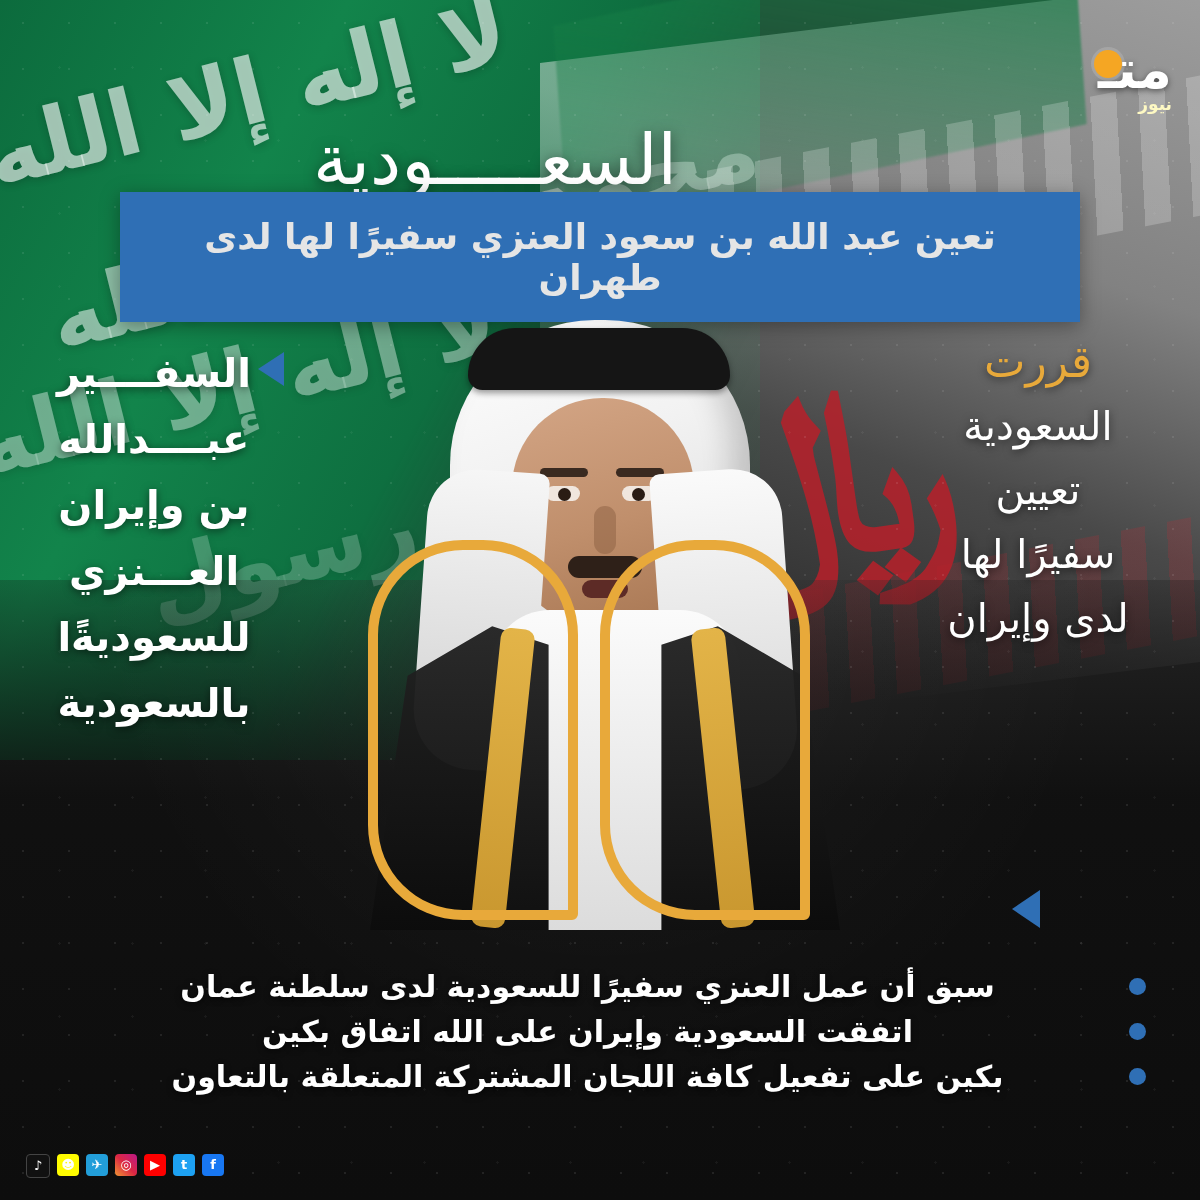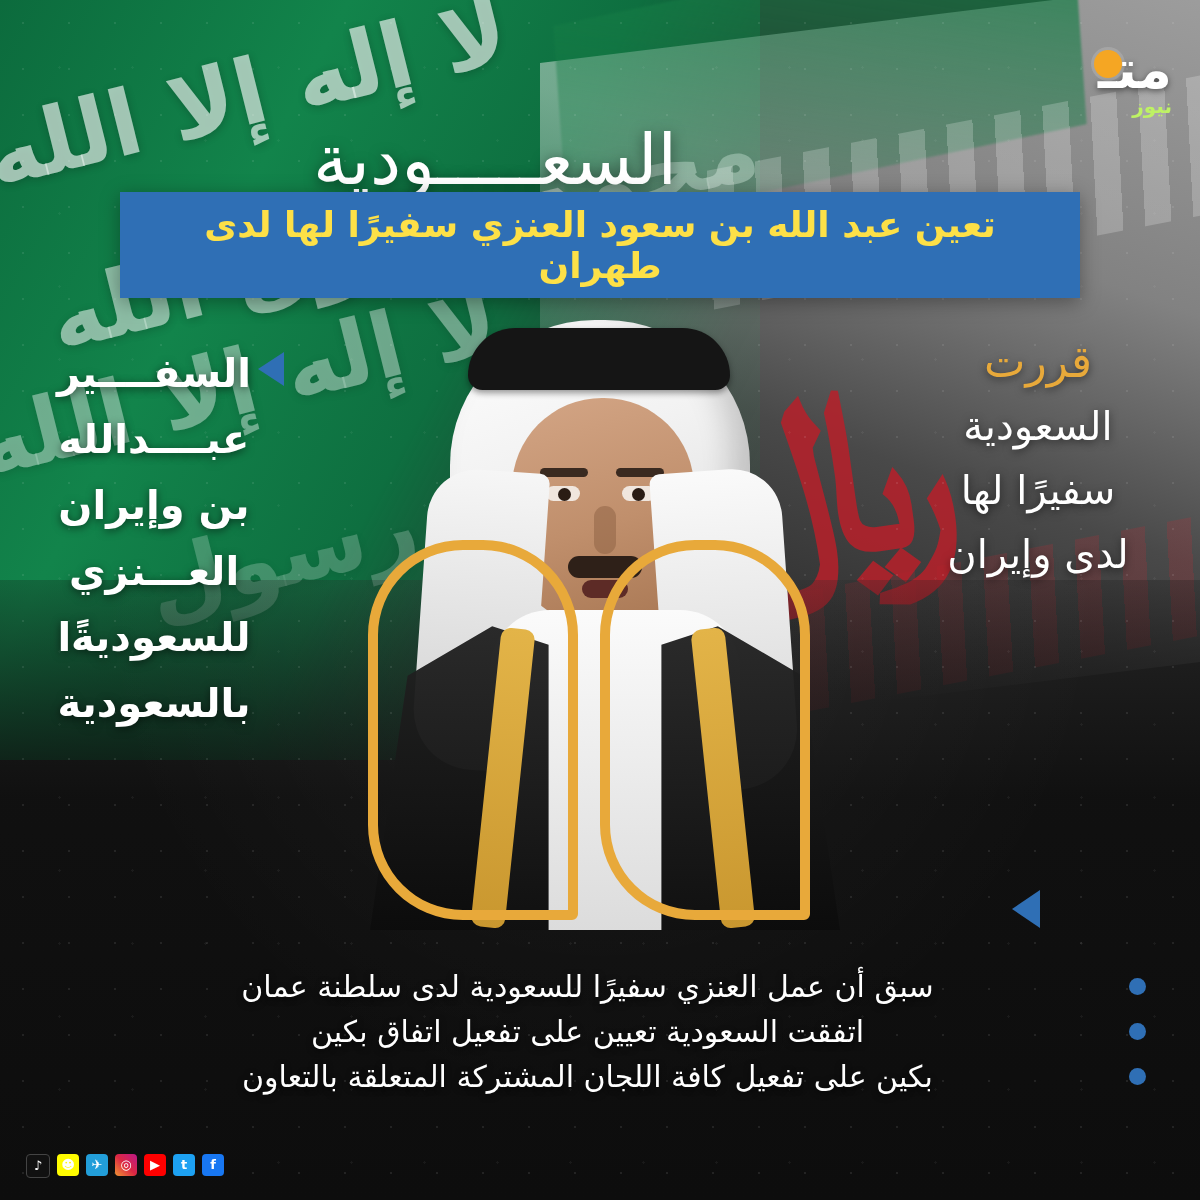--- a/index.html
+++ b/index.html
@@ -130,22 +130,22 @@
   }
   .logo-dot {
     position: absolute;
     top: 8px; right: 50px;
     width: 28px; height: 28px;
     border-radius: 50%;
     background: #f5a623;
     box-shadow: 0 0 0 3px rgba(255,255,255,0.15);
   }
   .logo-sub {
-    color: #bef264;
-    font-size: 20px;
+    color: #fef9c3;
+    font-size: 17px;
     font-weight: 700;
     margin-top: -4px;
     letter-spacing: 1px;
   }
 
   
   .headline {
     position: absolute;
     top: 86px; left: 0; right: 210px;
     text-align: center;
@@ -154,24 +154,24 @@
     font-weight: 400;
     letter-spacing: 2px;
     text-shadow: 0 3px 14px rgba(0,0,0,0.55);
     margin-top: 33px;
   }
   .subbar {
     position: absolute;
     top: 192px;
     left: 120px; right: 120px;
     background: #2f6fb5;
-    color: #fde047;
+    color: #e5e5e5;
     font-size: 36px;
     font-weight: 700;
-    padding: 12px 18px;
+    padding: 24px 18px;
     text-align: center;
     box-shadow: 0 4px 18px rgba(0,0,0,0.35);
   }
 
   
   .portrait {
     position: absolute;
     left: 300px; top: 300px;
     width: 600px; height: 620px;
   }
@@ -324,21 +324,21 @@
     width: 17px; height: 17px;
     border-radius: 50%;
     background: #2f6fb5;
     flex: 0 0 auto;
     margin-left: 14px;
   }
   .bullet-text {
     flex: 1 1 auto;
     color: #ffffff;
     font-size: 30px;
-    font-weight: 400;
+    font-weight: 700;
     letter-spacing: 1px;
     text-align: center;
     text-shadow: 0 2px 6px rgba(0,0,0,0.6);
   }
 
   
   .social {
     position: absolute;
     left: 26px; bottom: 22px;
     display: flex;
@@ -416,20 +416,21 @@
       <div class="trim-r"></div>
     </div>
   </div>
 
   <div class="q-shape q1"></div>
   <div class="q-shape q2"></div>
 
   <div class="col-right">
     <div class="lead">قررت</div>
     <div>السعودية</div>
+    <div>تعيين</div>
     <div>سفيرًا لها</div>
     <div>لدى وإيران</div>
   </div>
 
   <div class="arrow-left"></div>
   <div class="col-left">
     <div>السفــــير</div>
     <div>عبــــدالله</div>
     <div>بن وإيران</div>
     <div>العـــنزي</div>
@@ -438,21 +439,21 @@
   </div>
 
   <div class="arrow-bottom"></div>
   <div class="bullets">
     <div class="bullet-row">
       <span class="bullet-dot"></span>
       <span class="bullet-text">سبق أن عمل العنزي سفيرًا للسعودية لدى سلطنة عمان</span>
     </div>
     <div class="bullet-row">
       <span class="bullet-dot"></span>
-      <span class="bullet-text">اتفقت السعودية تعيين على تفعيل اتفاق بكين</span>
+      <span class="bullet-text">اتفقت السعودية وإيران على الله اتفاق بكين</span>
     </div>
     <div class="bullet-row">
       <span class="bullet-dot"></span>
       <span class="bullet-text">بكين على تفعيل كافة اللجان المشتركة المتعلقة بالتعاون</span>
     </div>
   </div>
 
   <div class="social">
     <span class="sc-fb">f</span>
     <span class="sc-tw">t</span>

